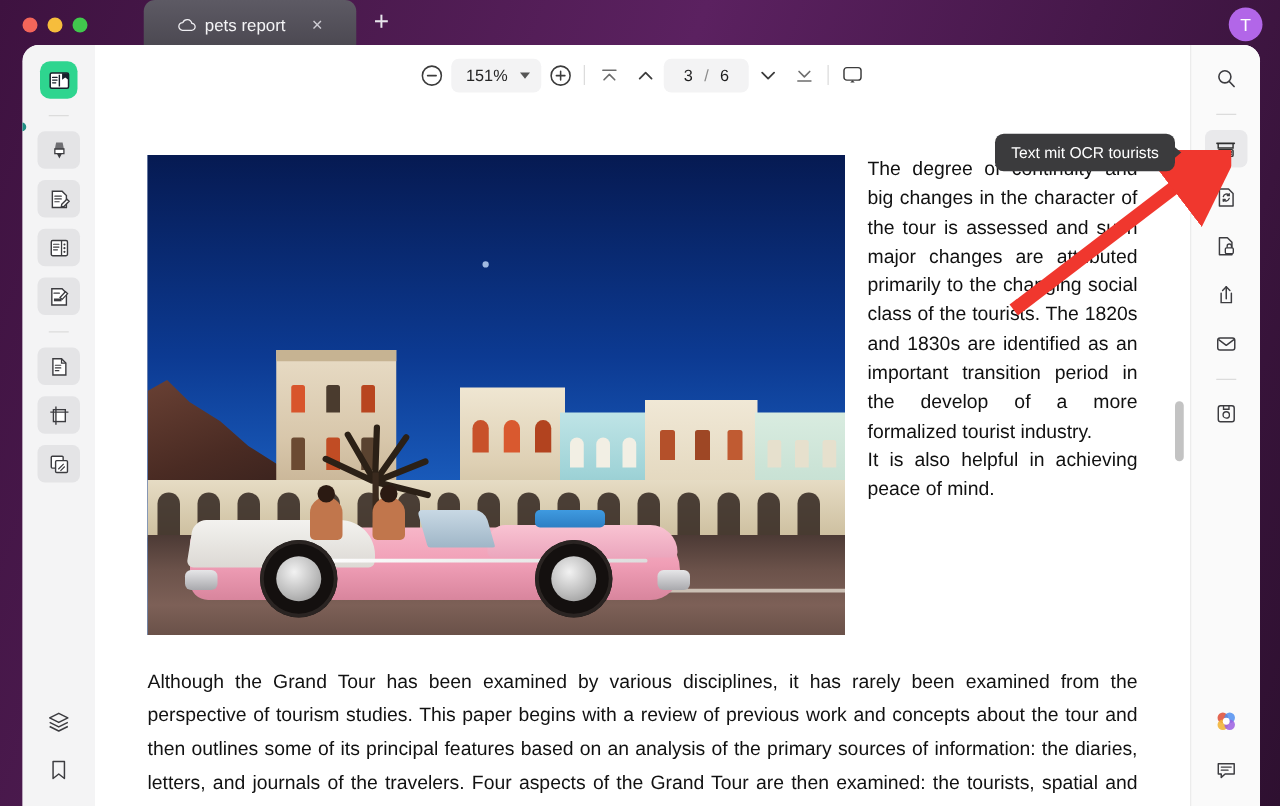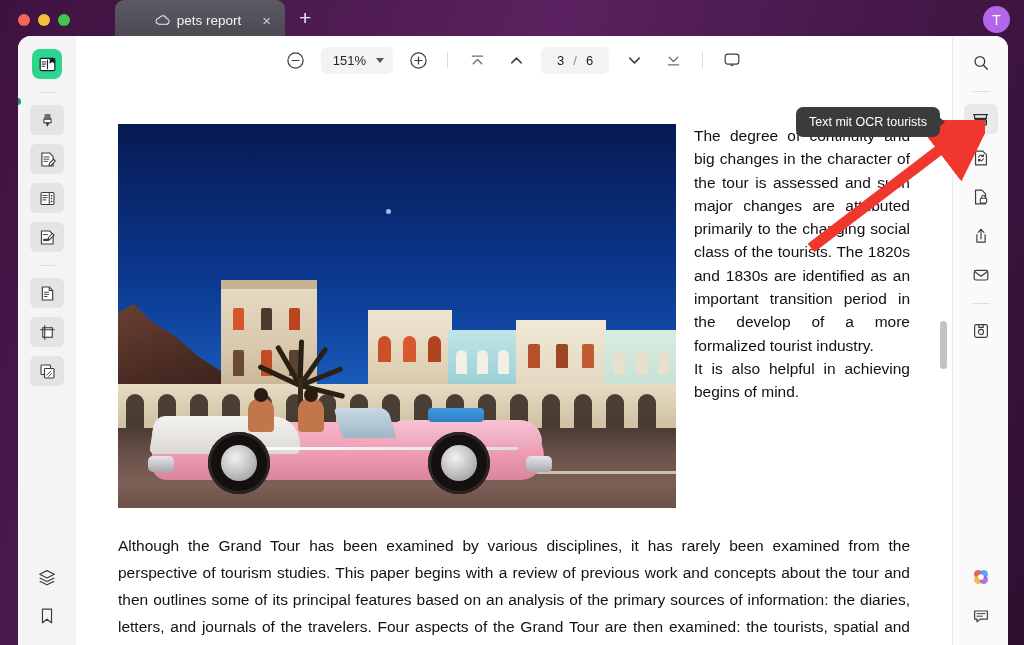--- a/index.html
+++ b/index.html
@@ -31,21 +31,21 @@
   .tl.yellow { background: #f6bd3c; }
   .tl.green { background: #41c74d; }
 
   .tabstrip {
     position: absolute; left: 115px; top: 0;
     height: 40px; display: flex; align-items: flex-end;
   }
   .tab {
     position: relative;
     height: 40px; min-width: 170px;
-    display: flex; align-items: center; justify-content: flex-end;
+    display: flex; align-items: center; justify-content: center;
     gap: 7px;
     padding: 0 14px;
     background: linear-gradient(180deg, #5d5a64 0%, #4a4750 100%);
     color: #f4f4f6;
     font-size: 13.5px;
     border-top-left-radius: 9px;
     border-top-right-radius: 9px;
   }
   .tab .cloud { flex: 0 0 auto; display: block; }
   .tab-label { white-space: nowrap; }
@@ -119,21 +119,21 @@
     width: 7px; height: 7px; border-radius: 50%;
     background: #1f8f84;
   }
 
   
   .toolbar {
     position: absolute; left: 58px; top: 0;
     width: 876px; height: 48px;
     background: #ffffff;
     display: flex; align-items: center; justify-content: center;
-    gap: 11px;
+    gap: 1px;
   }
   .tb-icon {
     width: 28px; height: 28px;
     display: flex; align-items: center; justify-content: center;
     cursor: pointer; color: #3c3c3c;
   }
   .zoom-field {
     display: flex; align-items: center; gap: 10px;
     background: #f3f3f4;
     border-radius: 6px;
@@ -673,21 +673,21 @@
                   <div class="hub"></div>
                 </div>
               <div class="wheel w2">
                   <div class="hub"></div>
                 </div>
             </div>
           </div>
 
           <div class="col-text">
             <p>The degree of continuity and big changes in the character of the tour is assessed and such major changes are attributed primarily to the changing social class of the tourists. The 1820s and 1830s are identified as an important transition period in the develop of a more formalized tourist industry.</p>
-            <p>It is also helpful in achieving begins of mind.</p>
+            <p>It is also helpful in achieving peace of mind.</p>
           </div>
         </div>
 
         <div class="body-par">Although the Grand Tour has been examined by various disciplines, it has rarely been examined from the perspective of tourism studies. This paper begins with a review of previous work and concepts about the tour and then outlines some of its principal features based on an analysis of the primary sources of information: the diaries, letters, and journals of the travelers. Four aspects of the Grand Tour are then examined: the tourists, spatial and temporal aspects of the tour, and the gradual development of a tourist industry.</div>
       </div>
     </div>
 
     <div class="scrollbar">
       <div class="scroll-thumb"></div>
     </div>

